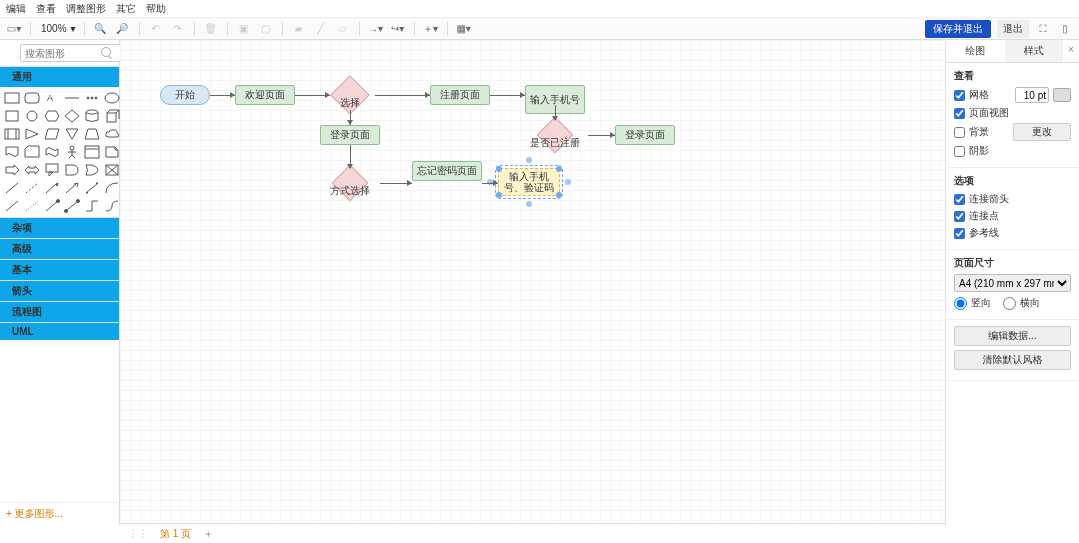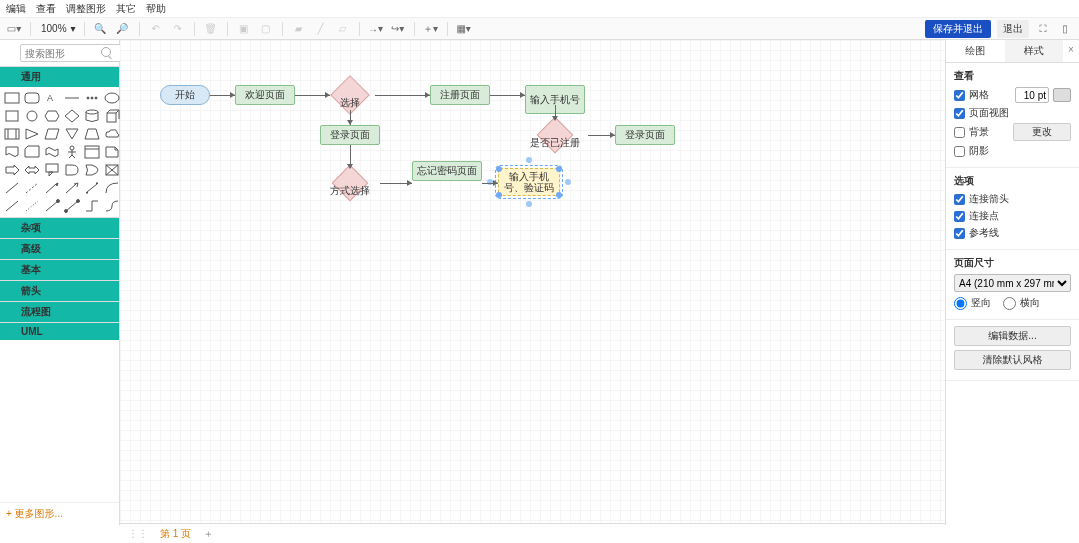--- a/index.html
+++ b/index.html
@@ -22,21 +22,21 @@
 
 
 .main { display: flex; height: 485px; }
 
 
 .sidebar { width: 120px; border-right: 1px solid #ddd; background: #fff; display: flex; flex-direction: column; }
 .search-wrap { padding: 4px; position: relative; }
 .search { width: 100%; height: 18px; border: 1px solid #ccc; border-radius: 2px; padding: 0 18px 0 4px; font-size: 10px; margin-left: 16px; }
 .search-ico { position: absolute; right: 8px; top: 7px; width: 10px; height: 10px; border: 1px solid #aaa; border-radius: 50%; }
 .search-ico::after { content: ''; position: absolute; width: 4px; height: 1px; background: #aaa; bottom: -2px; right: -2px; transform: rotate(45deg); }
-.palette-hdr { background: #14b8a6; padding: 3px 21px; font-size: 10px; font-weight: bold; border-top: 1px solid #ddd; cursor: pointer; }
+.palette-hdr { background: #0ea5e9; padding: 3px 12px; font-size: 10px; font-weight: bold; border-top: 1px solid #ddd; cursor: pointer; }
 .palette-body { padding: 4px; display: grid; grid-template-columns: repeat(6, 1fr); gap: 4px; }
 .shape-cell { width: 16px; height: 14px; display: flex; align-items: center; justify-content: center; }
 .shape-cell svg { width: 100%; height: 100%; stroke: #555; fill: none; stroke-width: 1; }
 .more-shapes { color: #d97800; padding: 4px 6px; cursor: pointer; margin-top: auto; border-top: 1px solid #eee; }
 
 
 .canvas-wrap { flex: 1; position: relative; background: #fff; overflow: hidden; }
 .grid { position: absolute; inset: 0;
   background-image:
     linear-gradient(#f5f5f5 1px, transparent 1px),

